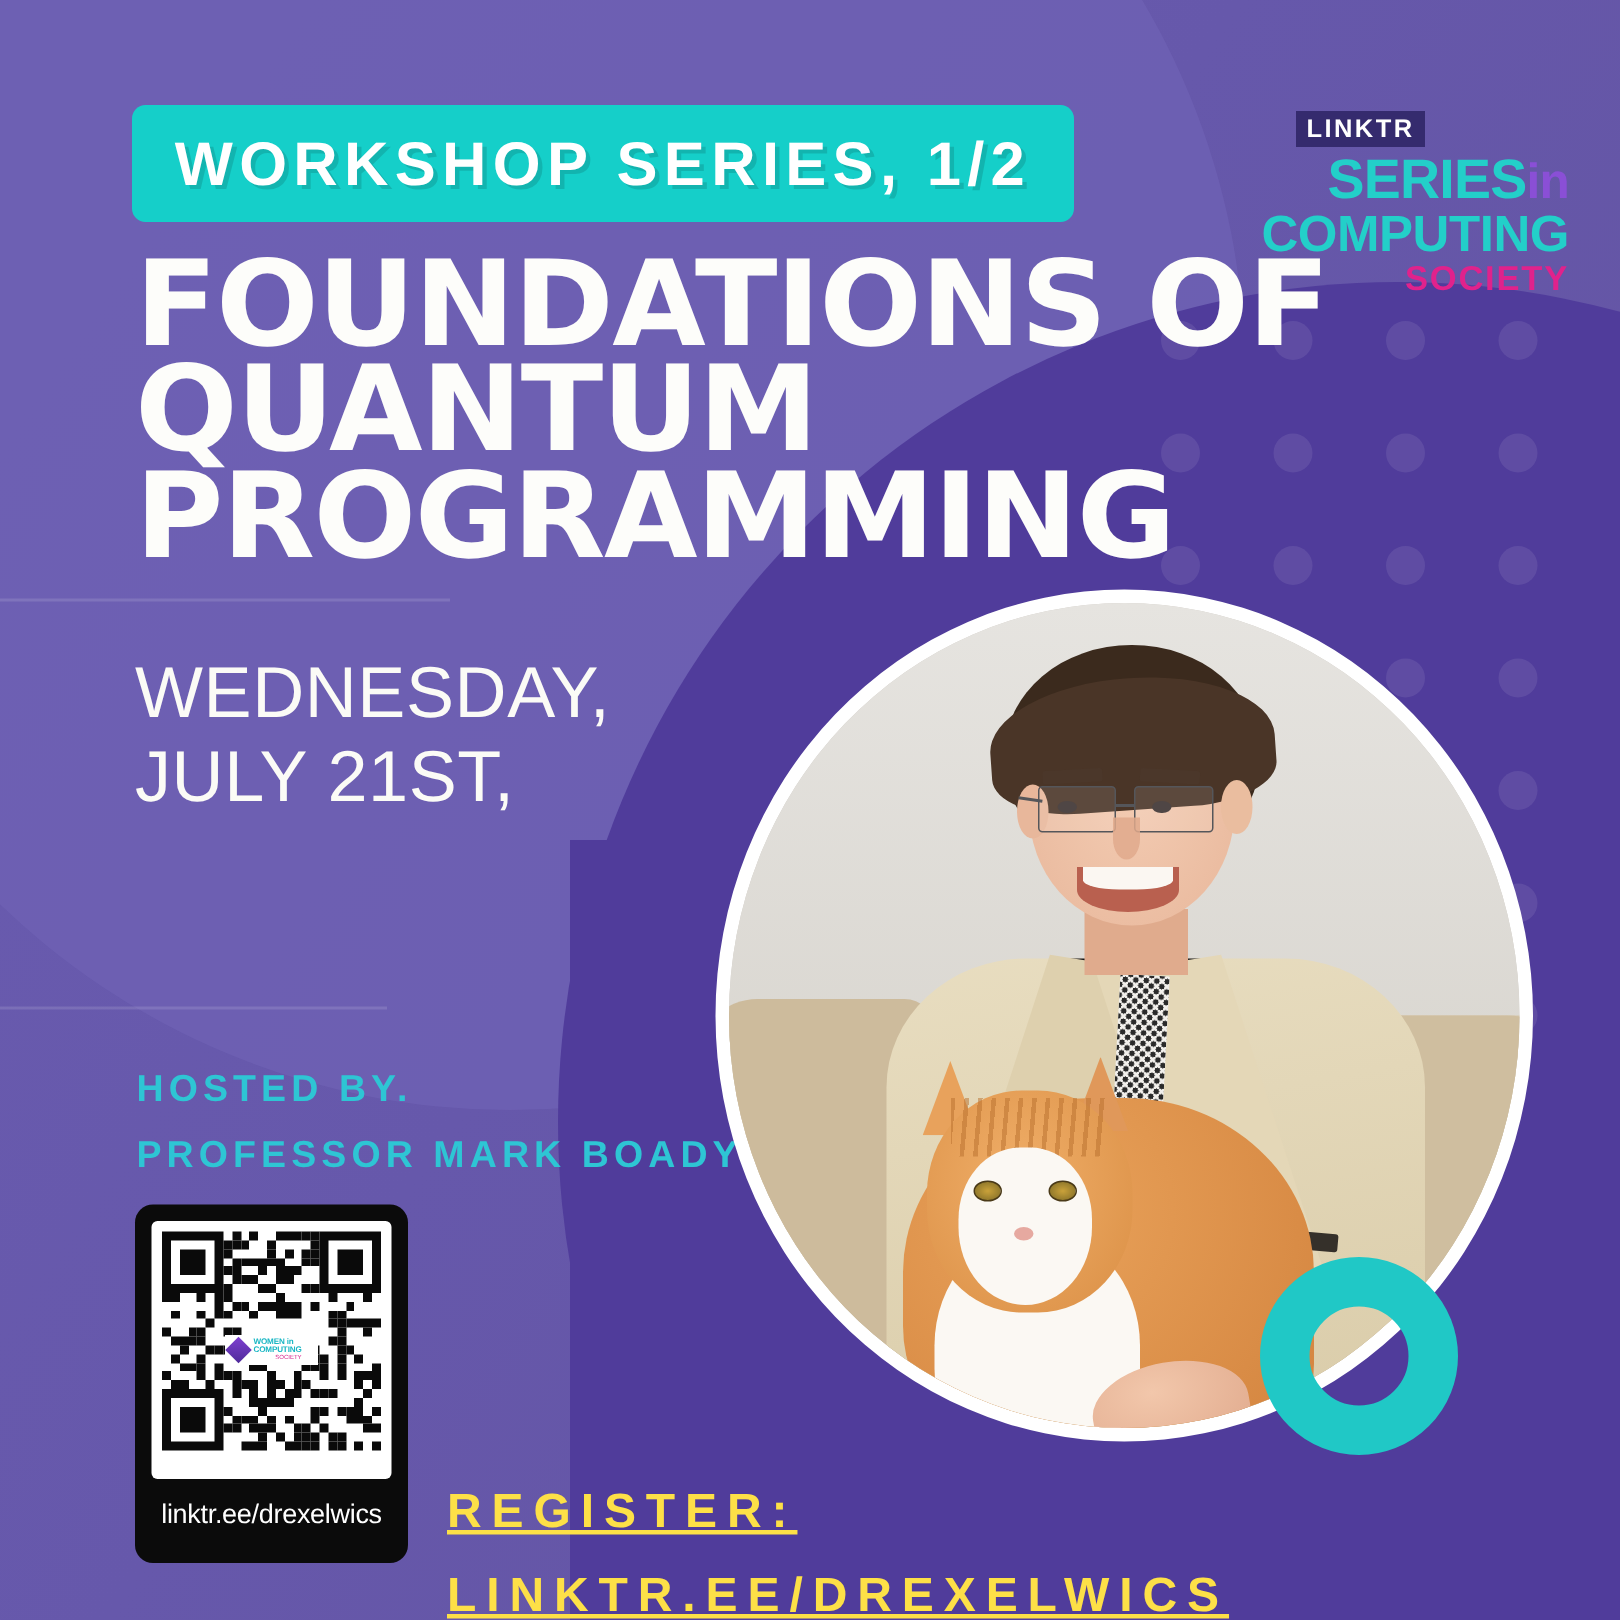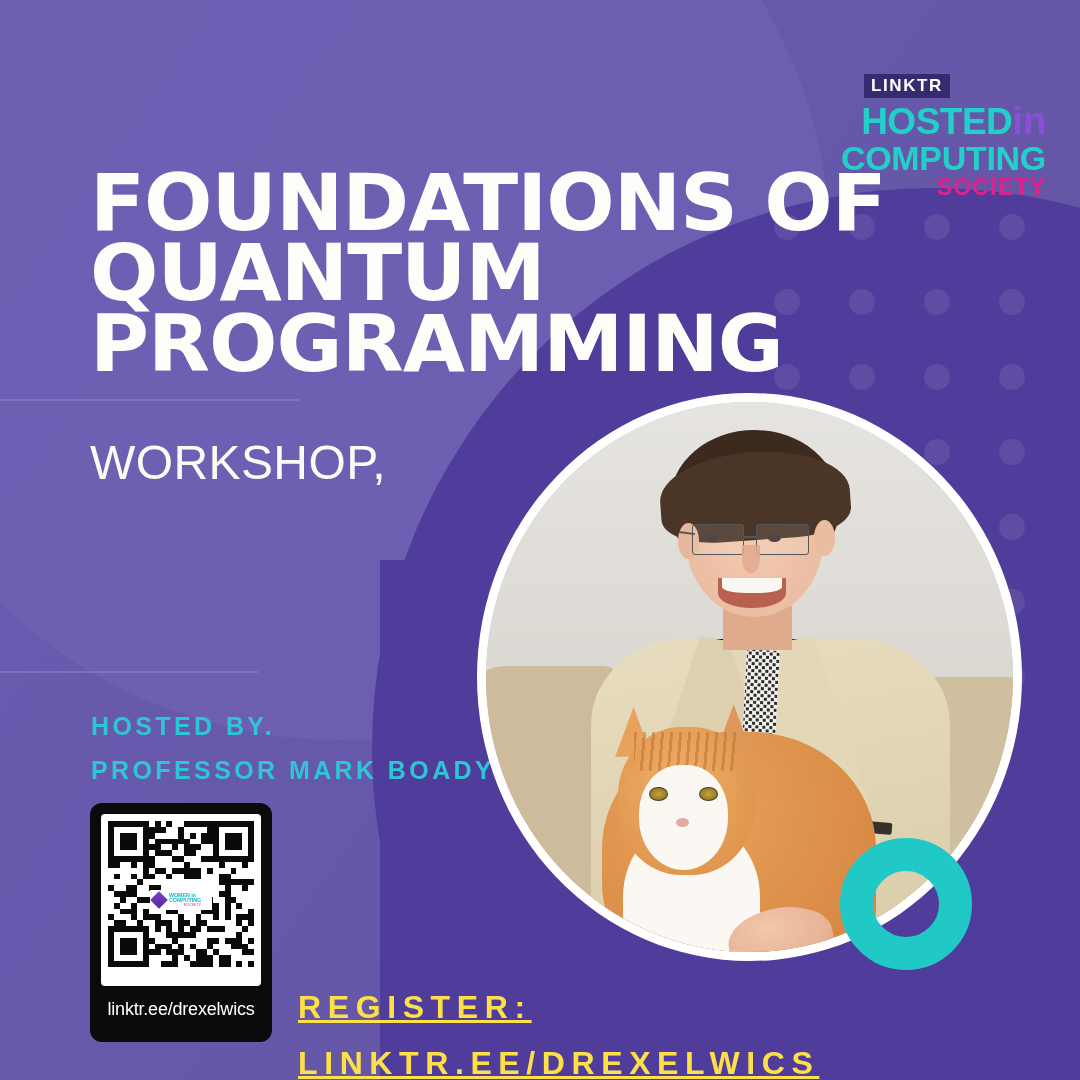--- a/index.html
+++ b/index.html
@@ -125,21 +125,21 @@
     margin-right: 96px;
   }
   .logo-l2 {
     margin-top: 3px;
     font-size: 37px;
     font-weight: bold;
     letter-spacing: -0.5px;
     white-space: nowrap;
   }
   .logo-women { color: #23CFC9; }
-  .logo-in { color: #8a4fd6; font-size: 39px; }
+  .logo-in { color: #8a4fd6; font-size: 33px; }
   .logo-l3 {
     margin-top: 1px;
     font-size: 34px;
     font-weight: bold;
     color: #23CFC9;
     letter-spacing: -0.3px;
     white-space: nowrap;
   }
   .logo-l4 {
     margin-top: 1px;
@@ -439,38 +439,42 @@
       <span style="left: 229px; top: 379px;"></span>
       <span style="left: 4px; top: 454px;"></span>
       <span style="left: 79px; top: 454px;"></span>
       <span style="left: 154px; top: 454px;"></span>
       <span style="left: 229px; top: 454px;"></span>
     </div>
 
   <div class="rule r1"></div>
   <div class="rule r2"></div>
 
+  <div class="banner">
+    <span class="banner-text">WORKSHOP SERIES, 1/2</span>
+  </div>
 
   <div class="logo">
     <span class="logo-drexel">LINKTR</span>
     <div class="logo-l2">
-      <span class="logo-women">HOSTED</span><span class="logo-in">in</span>
+      <span class="logo-women">SERIES</span><span class="logo-in">in</span>
     </div>
     <div class="logo-l3">COMPUTING</div>
     <div class="logo-l4">SOCIETY</div>
   </div>
 
   <div class="headline">
     <div>FOUNDATIONS OF</div>
     <div>QUANTUM</div>
     <div>PROGRAMMING</div>
   </div>
 
   <div class="datetime">
-    <div>WORKSHOP,</div>
+    <div>WEDNESDAY,</div>
+    <div>JULY 21ST,</div>
   </div>
 
   <div class="hosted">
     <div>HOSTED BY.</div>
     <div>PROFESSOR MARK BOADY</div>
   </div>
 
   <div class="photo">
     <div class="photo-inner">
       <div class="ph-wall"></div>

